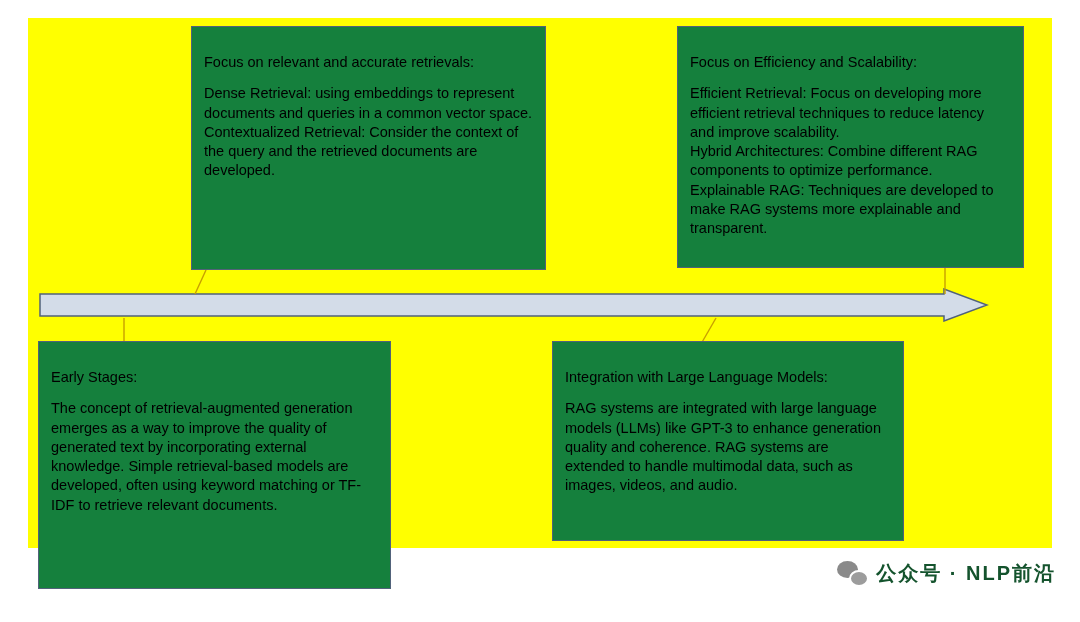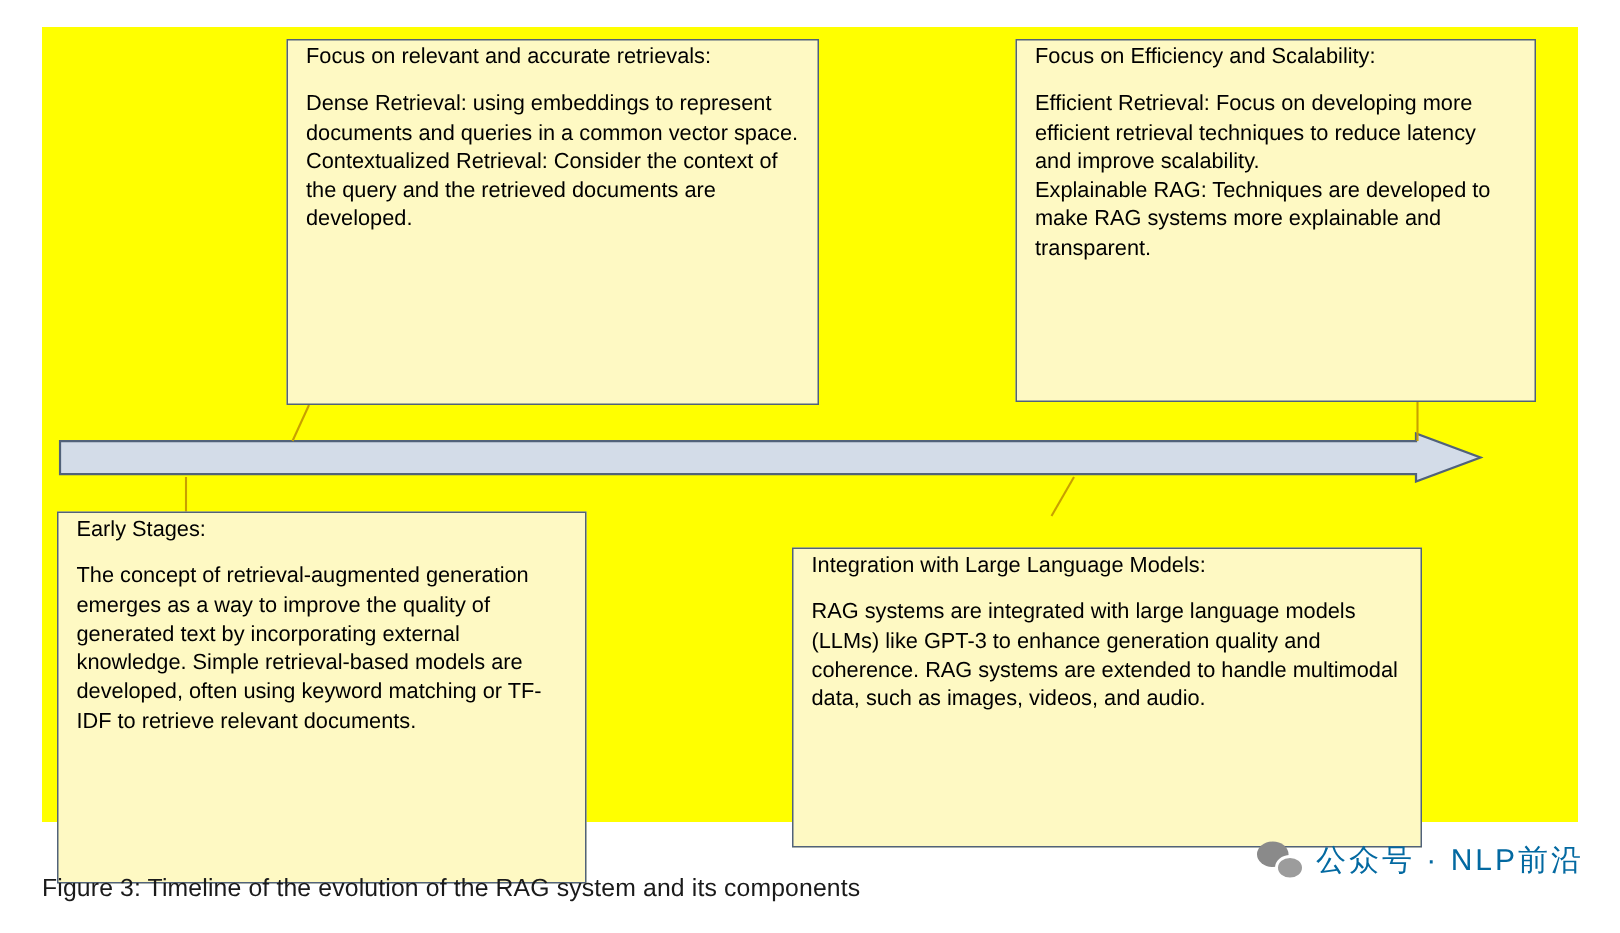--- a/index.html
+++ b/index.html
@@ -28,24 +28,24 @@
     left: 28px;
     top: 18px;
     width: 1024px;
     height: 530px;
     background: #ffff00;
     box-sizing: border-box;
   }
 
   .box {
     position: absolute;
-    background: #fef9c3;
+    background: #15803d;
     border: 1px solid #51627a;
     box-sizing: border-box;
-    padding: 2px 12px 10px 12px;
+    padding: 26px 12px 10px 12px;
     font-size: 14.5px;
     line-height: 1.33;
     color: #000000;
   }
   .box .title {
     margin: 0 0 12px 0;
     display: block;
   }
   .box p {
     margin: 0;
@@ -73,25 +73,24 @@
   }
   
   #box-bottom-left {
     left: 10px;
     top: 323px;
     width: 353px;
     height: 248px;
   }
   
   #box-bottom-right {
-    left: 500px;
+    left: 524px;
     top: 323px;
-    width: 420px;
+    width: 352px;
     height: 200px;
-    margin-top: 24px;
   }
 
   
   #timeline {
     position: absolute;
     left: 11px;
     top: 270px;
     width: 950px;
     height: 34px;
   }
@@ -115,23 +114,24 @@
   }
 
   
   #watermark {
     position: absolute;
     right: 24px;
     top: 560px;
     display: flex;
     align-items: center;
     gap: 9px;
-    color: #0369a1;
+    color: #14532d;
     font-size: 20px;
     letter-spacing: 2px;
+    font-weight: bold;
   }
   #watermark .wx-icon {
     width: 30px;
     height: 26px;
     position: relative;
     display: inline-block;
   }
   #watermark .wx-icon .b1 {
     position: absolute;
     width: 21px; height: 17px;
@@ -194,41 +194,43 @@
         <b>Contextualized Retrieval:</b><span> Consider the context of the query and the retrieved documents are developed.</span>
       </p>
     </div>
 
     <div class="box" id="box-top-right">
       <span class="title">Focus on Efficiency and Scalability:</span>
       <p class="para">
         <b>Efficient Retrieval:</b><span> Focus on developing more efficient retrieval techniques to reduce latency and improve scalability.</span>
       </p>
       <p class="para">
+        <b>Hybrid Architectures:</b><span> Combine different RAG components to optimize performance.</span>
+      </p>
+      <p class="para">
         <b>Explainable RAG:</b><span> Techniques are developed to make RAG systems more explainable and transparent.</span>
       </p>
     </div>
 
     <div class="box" id="box-bottom-left">
       <span class="title">Early Stages:</span>
       <p class="para">
         <span>The concept of retrieval-augmented generation emerges as a way to improve the quality of generated text by incorporating external knowledge. Simple retrieval-based models are developed, often using keyword matching or TF-IDF to retrieve relevant documents.</span>
       </p>
     </div>
 
     <div class="box" id="box-bottom-right">
       <span class="title">Integration with Large Language Models:</span>
       <p class="para">
         <span>RAG systems are integrated with large language models (LLMs) like GPT-3 to enhance generation quality and coherence. RAG systems are extended to handle multimodal data, such as images, videos, and audio.</span>
       </p>
     </div>
 
   </div>
 
-  <div id="caption">Figure 3: Timeline of the evolution of the RAG system and its components</div>
 
   <div id="watermark">
     <span class="wx-icon">
       <span class="b1"></span>
       <span class="b2"></span>
     </span>
     <span>公众号 · NLP前沿</span>
   </div>
 
 </div>

